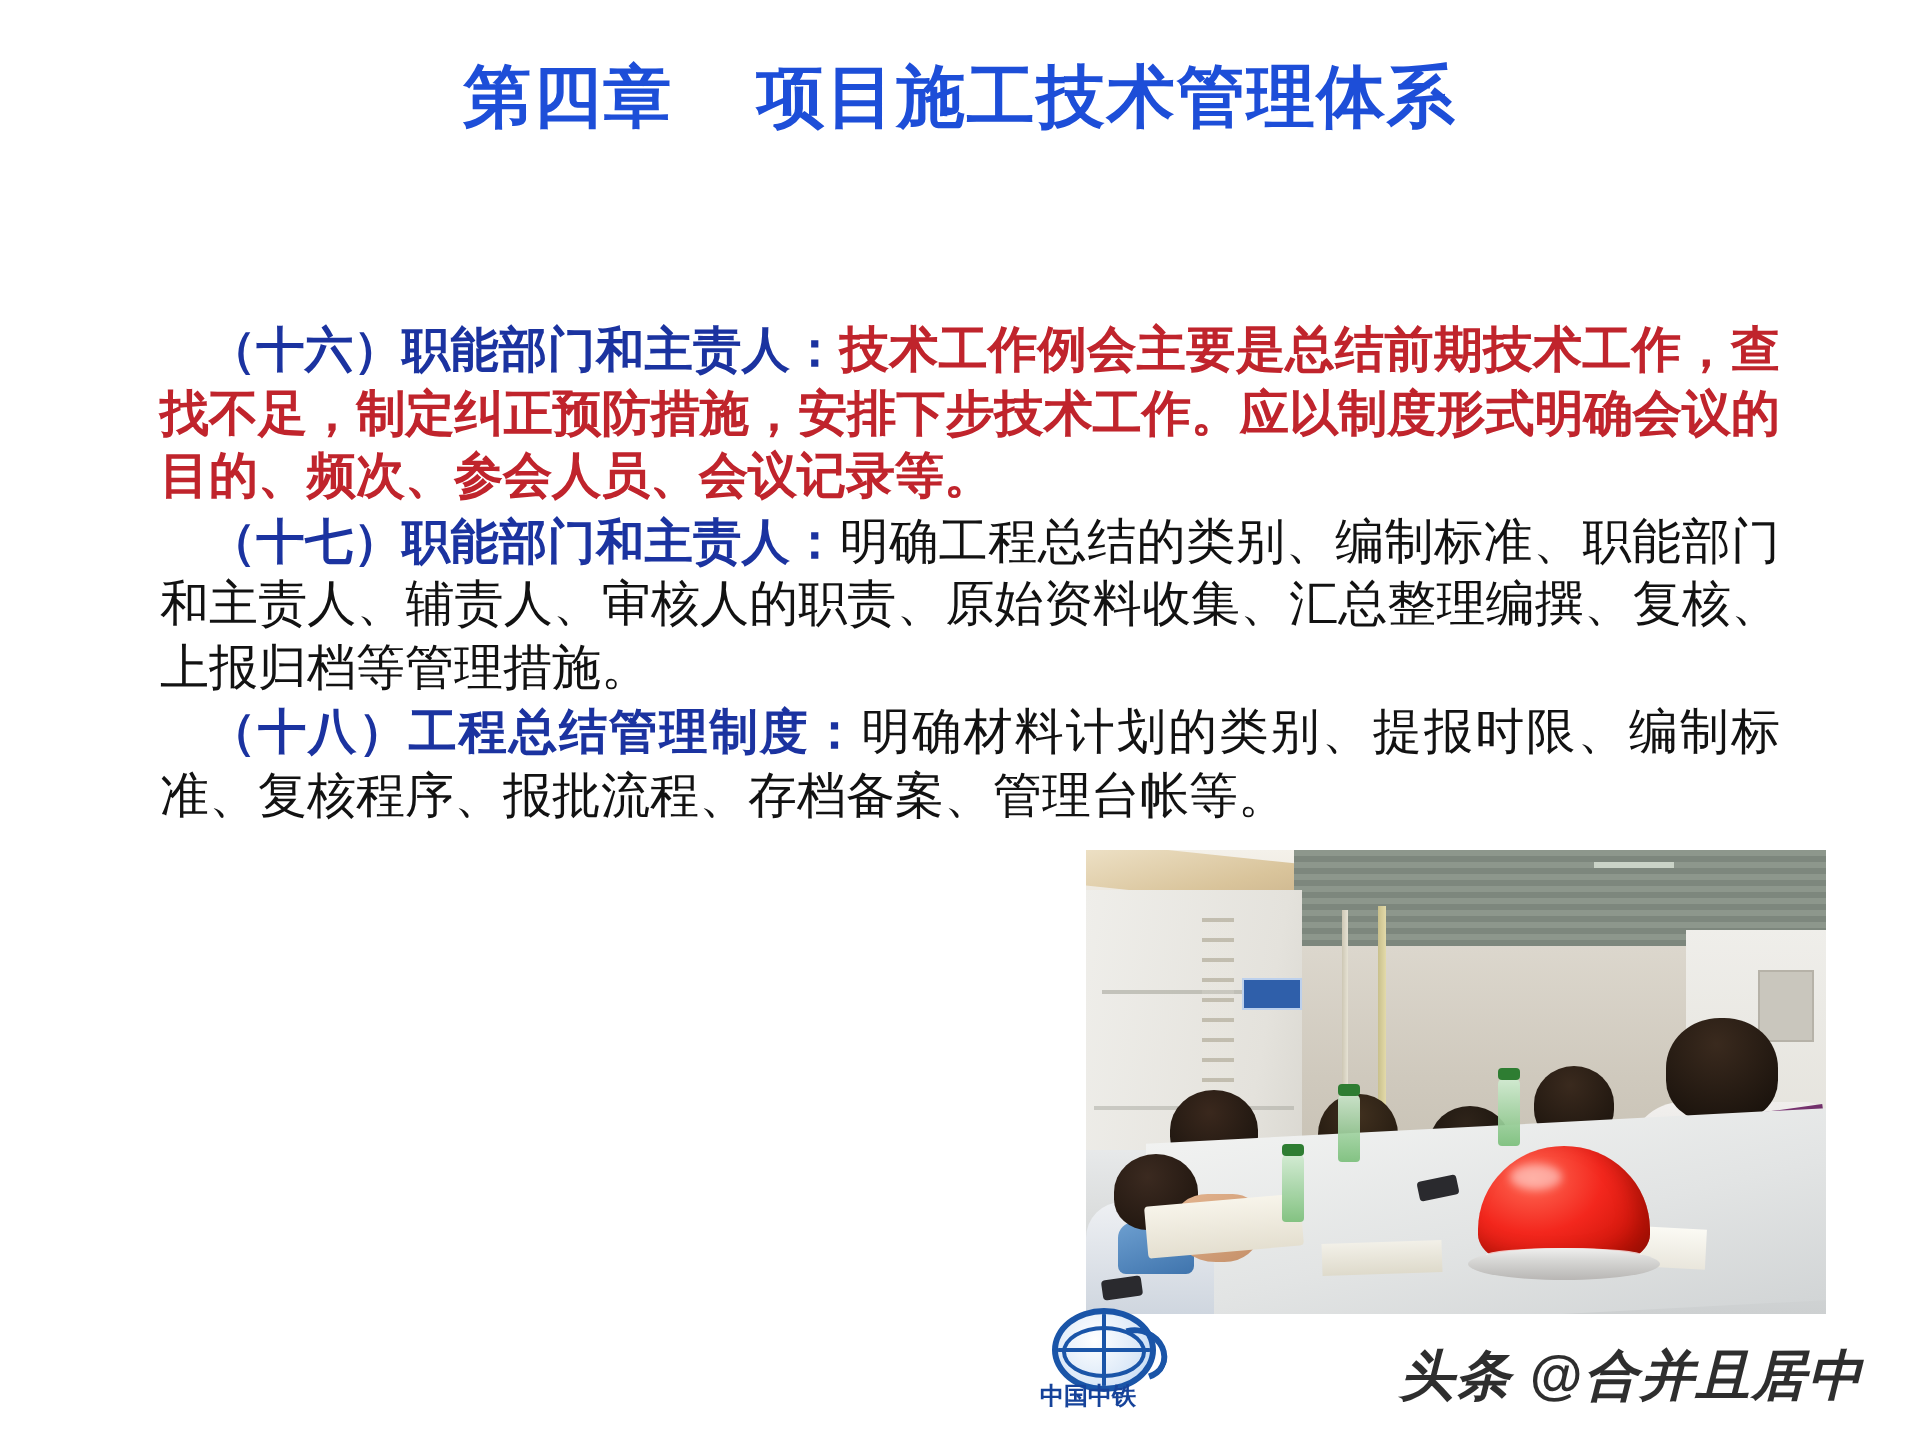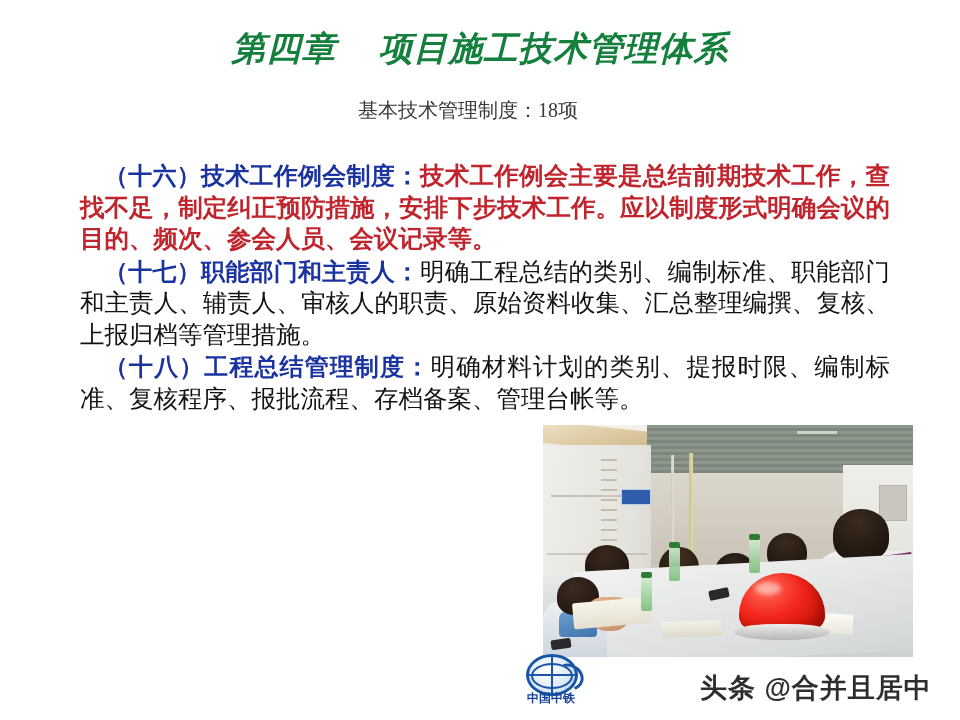--- a/index.html
+++ b/index.html
@@ -23,25 +23,24 @@
 
   
   .slide-title {
     position: absolute;
     left: 0;
     top: 26px;
     width: 960px;
     text-align: center;
     font-size: 34px;
     font-weight: bold;
-    color: #15803d;
+    color: #1d4ed8;
     letter-spacing: 1px;
     font-family: "Liberation Sans", "DejaVu Sans", sans-serif;
     white-space: pre;
-    font-style: italic;
   }
 
   
   .section-row {
     position: absolute;
     left: 72px;
     top: 88px;
     width: 860px;
     height: 40px;
   }
@@ -325,21 +324,20 @@
     border: 2px solid #1a55a8; border-radius: 50%;
   }
   .crec-swoosh {
     position: absolute; left: 34px; top: 10px; width: 24px; height: 20px;
     border: 3px solid #1a55a8; border-radius: 50%;
     border-left-color: transparent; border-bottom-color: transparent;
     transform: rotate(25deg);
   }
   .crec-text {
     position: absolute; left: 0px; top: 36px; width: 62px;
-    text-align: center;
     font-size: 12px; font-weight: bold; color: #16439a;
     font-family: "Liberation Sans", "DejaVu Sans", sans-serif;
     letter-spacing: 0px;
     white-space: pre;
   }
   .wm-red {
     position: absolute;
     left: 74px;
     top: 8px;
     font-size: 23px;
@@ -354,37 +352,37 @@
     position: absolute;
     left: 190px;
     top: 18px;
     font-size: 27px;
     font-weight: bold;
     color: rgba(28,28,28,.92);
     font-family: "Liberation Sans", "DejaVu Sans", sans-serif;
     letter-spacing: 1px;
     white-space: pre;
     text-shadow: 0 0 2px rgba(255,255,255,.85), 0 0 5px rgba(255,255,255,.7);
+    font-style: italic;
   }
 </style>
 </head>
 <body>
 
 <div class="slide">
 
   <div class="slide-title">第四章    项目施工技术管理体系</div>
 
   <div class="section-row">
-    <div class="section-sub">基本技术管理制度：18项</div>
   </div>
 
   <div class="body-block">
 
     <p class="para">
-      <span class="lead">（十六）技术工作例会制度</span><span class="lead-colon">：</span><span class="body-red">技术工作例会主要是总结前期技术工作，查找不足，制定纠正预防措施，安排下步技术工作。应以制度形式明确会议的目的、频次、参会人员、会议记录等。</span>
+      <span class="lead">（十六）职能部门和主责人</span><span class="lead-colon">：</span><span class="body-red">技术工作例会主要是总结前期技术工作，查找不足，制定纠正预防措施，安排下步技术工作。应以制度形式明确会议的目的、频次、参会人员、会议记录等。</span>
     </p>
 
     <p class="para">
       <span class="lead">（十七）职能部门和主责人</span><span class="lead-colon">：</span><span class="body-black">明确工程总结的类别、编制标准、职能部门和主责人、辅责人、审核人的职责、原始资料收集、汇总整理编撰、复核、上报归档等管理措施。</span>
     </p>
 
     <p class="para">
       <span class="lead">（十八）工程总结管理制度</span><span class="lead-colon">：</span><span class="body-black">明确材料计划的类别、提报时限、编制标准、复核程序、报批流程、存档备案、管理台帐等。</span>
     </p>
 

